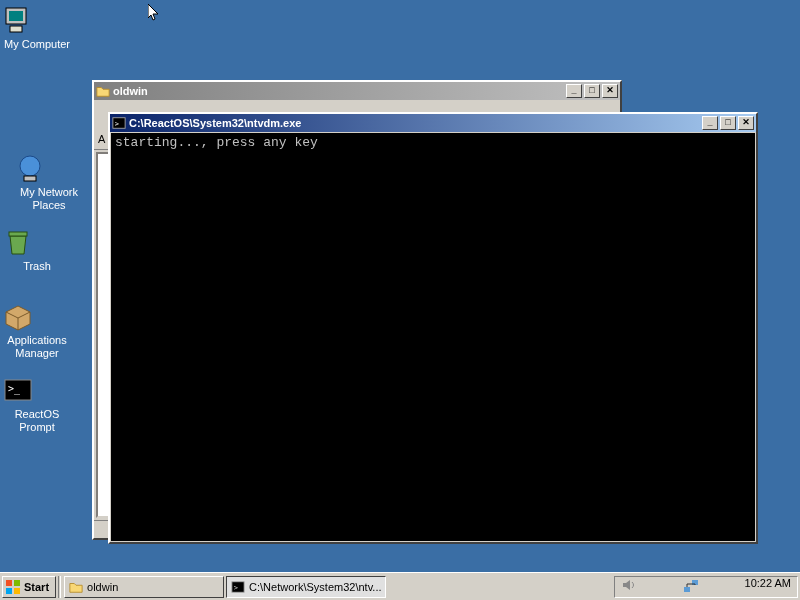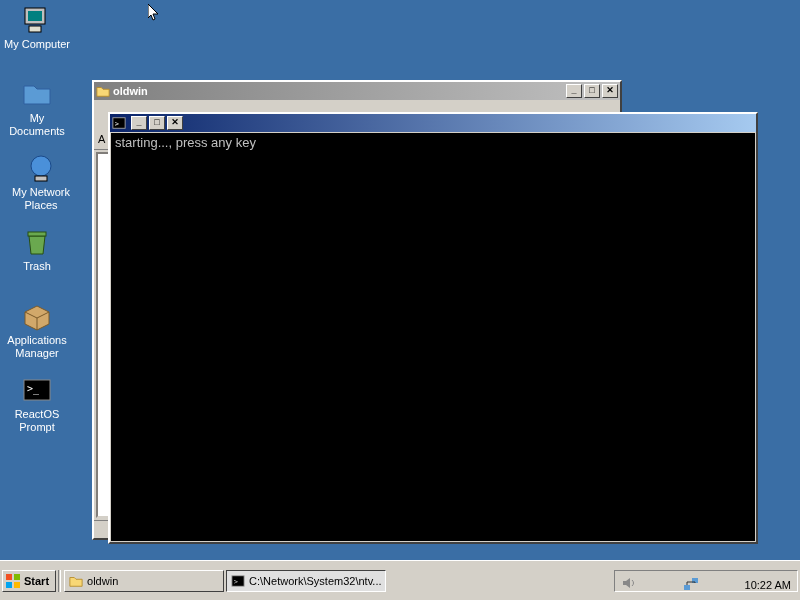--- a/index.html
+++ b/index.html
@@ -10,21 +10,21 @@
   font-size: 11px;
   overflow: hidden;
   position: relative;
 }
 .desktop {
   position: absolute; top: 0; left: 0; right: 0; bottom: 28px;
 }
 .desktop-icon {
   position: absolute;
   width: 70px;
-  display: flex; flex-direction: column; align-items: center;
+  display: flex; flex-direction: column; 
   color: white; text-align: center;
   cursor: pointer;
 }
 .desktop-icon .icon-img { width: 32px; height: 32px; margin-bottom: 2px; }
 .desktop-icon .label { font-size: 11px; line-height: 13px; }
 
 .window {
   position: absolute;
   background: #d4d0c8;
   border: 2px solid #d4d0c8;
@@ -72,29 +72,29 @@
   border: 2px inset #d4d0c8;
   padding: 4px;
 }
 .statusbar {
   height: 18px; border-top: 1px solid #808080;
 }
 
 .console-body {
   flex: 1; background: black; margin: 1px;
   color: #c0c0c0;
-  font-family: Liberation Sans, sans-serif;
+  font-family: Liberation Mono, monospace;
   font-size: 13px;
   padding: 2px 4px;
   white-space: pre;
 }
 
 .taskbar {
   position: absolute; left: 0; right: 0; bottom: 0;
-  height: 40px;
+  height: 28px;
   background: #d4d0c8;
   border-top: 1px solid #fff;
   display: flex; align-items: center;
   padding: 2px;
 }
 .start-btn {
   height: 22px;
   padding: 0 6px 0 2px;
   background: #d4d0c8;
   border: 1px solid #fff;
@@ -126,21 +126,21 @@
   border: 1px solid #404040;
   border-right-color: #fff; border-bottom-color: #fff;
   background: #e0e0e0;
 }
 .task-btn .ticon { width: 14px; height: 14px; margin-right: 4px; flex-shrink: 0; }
 .tray {
   margin-left: auto;
   height: 22px;
   border: 1px solid #808080;
   border-right-color: #fff; border-bottom-color: #fff;
-  display: flex; align-items: flex-end;
+  display: flex; align-items: flex-start;
   padding: 0 6px;
   gap: 42px;
 }
 .tray .tray-icon { width: 16px; height: 16px; margin-right: 4px; }
 .tray .clock { font-size: 11px; }
 
 .cursor-arrow {
   position: absolute;
   width: 12px; height: 18px;
   pointer-events: none;
@@ -152,27 +152,21 @@
 <div class="desktop">
 
   <div class="desktop-icon" style="left:2px;top:4px">
     <svg class="icon-img" viewBox="0 0 32 32">
         <rect x="4" y="4" width="20" height="16" fill="#c0c0c0" stroke="#000"></rect>
         <rect x="7" y="7" width="14" height="10" fill="#008080"></rect>
         <rect x="8" y="22" width="12" height="6" fill="#e0e0d0" stroke="#000"></rect>
       </svg>
     <span class="label">My Computer</span>
   </div>
-  <div class="desktop-icon" style="left:2px;top:78px">
-    <svg class="icon-img" viewBox="0 0 32 32">
-        <path d="M3 8h10l3 3h13v15H3z" fill="#5b9bd5" stroke="#2e5e9e"></path>
-      </svg>
-    <span class="label">My Documents</span>
-  </div>
-  <div class="desktop-icon" style="left:6px;top:152px">
+  <div class="desktop-icon" style="left:14px;top:152px">
     <svg class="icon-img" viewBox="0 0 32 32">
         <circle cx="16" cy="14" r="10" fill="#4a90d9" stroke="#1a4a8a"></circle>
         <rect x="10" y="24" width="12" height="5" fill="#c0c0c0" stroke="#000"></rect>
       </svg>
     <span class="label">My Network Places</span>
   </div>
   <div class="desktop-icon" style="left:2px;top:226px">
     <svg class="icon-img" viewBox="0 0 32 32">
         <path d="M8 10h16l-2 18H10z" fill="#6aa84f" stroke="#274e13"></path>
         <rect x="7" y="6" width="18" height="4" fill="#6aa84f" stroke="#274e13"></rect>
@@ -210,20 +204,21 @@
     <div class="explorer-body"></div>
     <div class="statusbar"></div>
   </div>
 
   <div class="window" style="left:108px;top:112px;width:650px;height:432px">
     <div class="titlebar active">
       <svg class="ticon" viewBox="0 0 16 16">
           <rect x="1" y="2" width="14" height="12" fill="#000" stroke="#aaa"></rect>
           <text x="3" y="11" fill="#ccc" font-size="8" font-family="monospace">&gt;</text>
         </svg>
+      <span class="title">C:\ReactOS\System32\ntvdm.exe</span>
       <div class="wbtn">_</div>
       <div class="wbtn">□</div>
       <div class="wbtn">✕</div>
     </div>
     <div class="console-body">starting..., press any key</div>
   </div>
 
 </div>
 
 <div class="taskbar">

